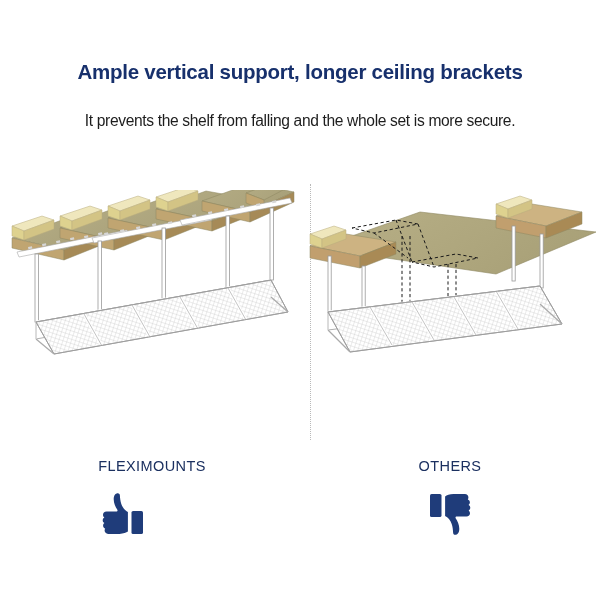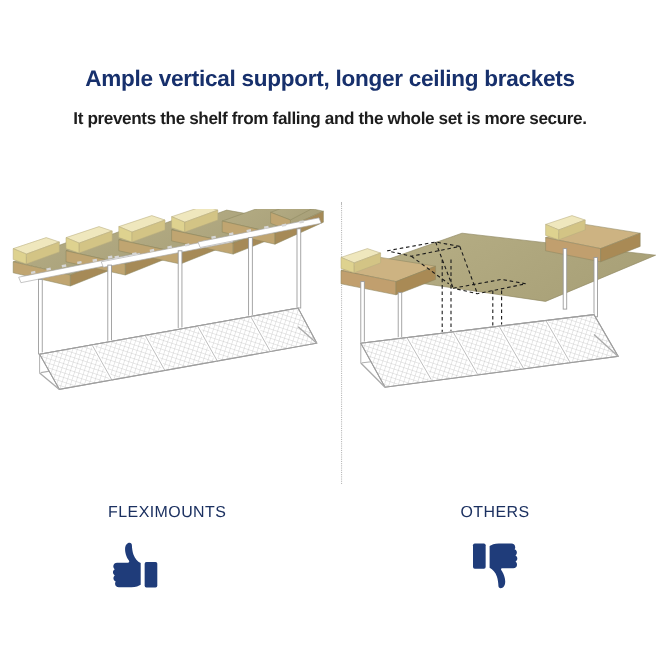--- a/index.html
+++ b/index.html
@@ -34,24 +34,24 @@
     margin: 0;
     padding-top: 61px;
     font-size: 20.5px;
     font-weight: bold;
     letter-spacing: -0.25px;
     color: #17306c;
     line-height: 1.1;
     white-space: nowrap;
   }
   .subtitle {
-    margin: 4px;
+    margin: 16px;
     padding-top: 12px;
     font-size: 15.6px;
-    font-weight: 700;
+    font-weight: 400;
     letter-spacing: -0.35px;
     color: #1d1d1d;
     line-height: 1.15;
     white-space: nowrap;
   }
 
   
   .divider {
     position: absolute;
     left: 310px;

